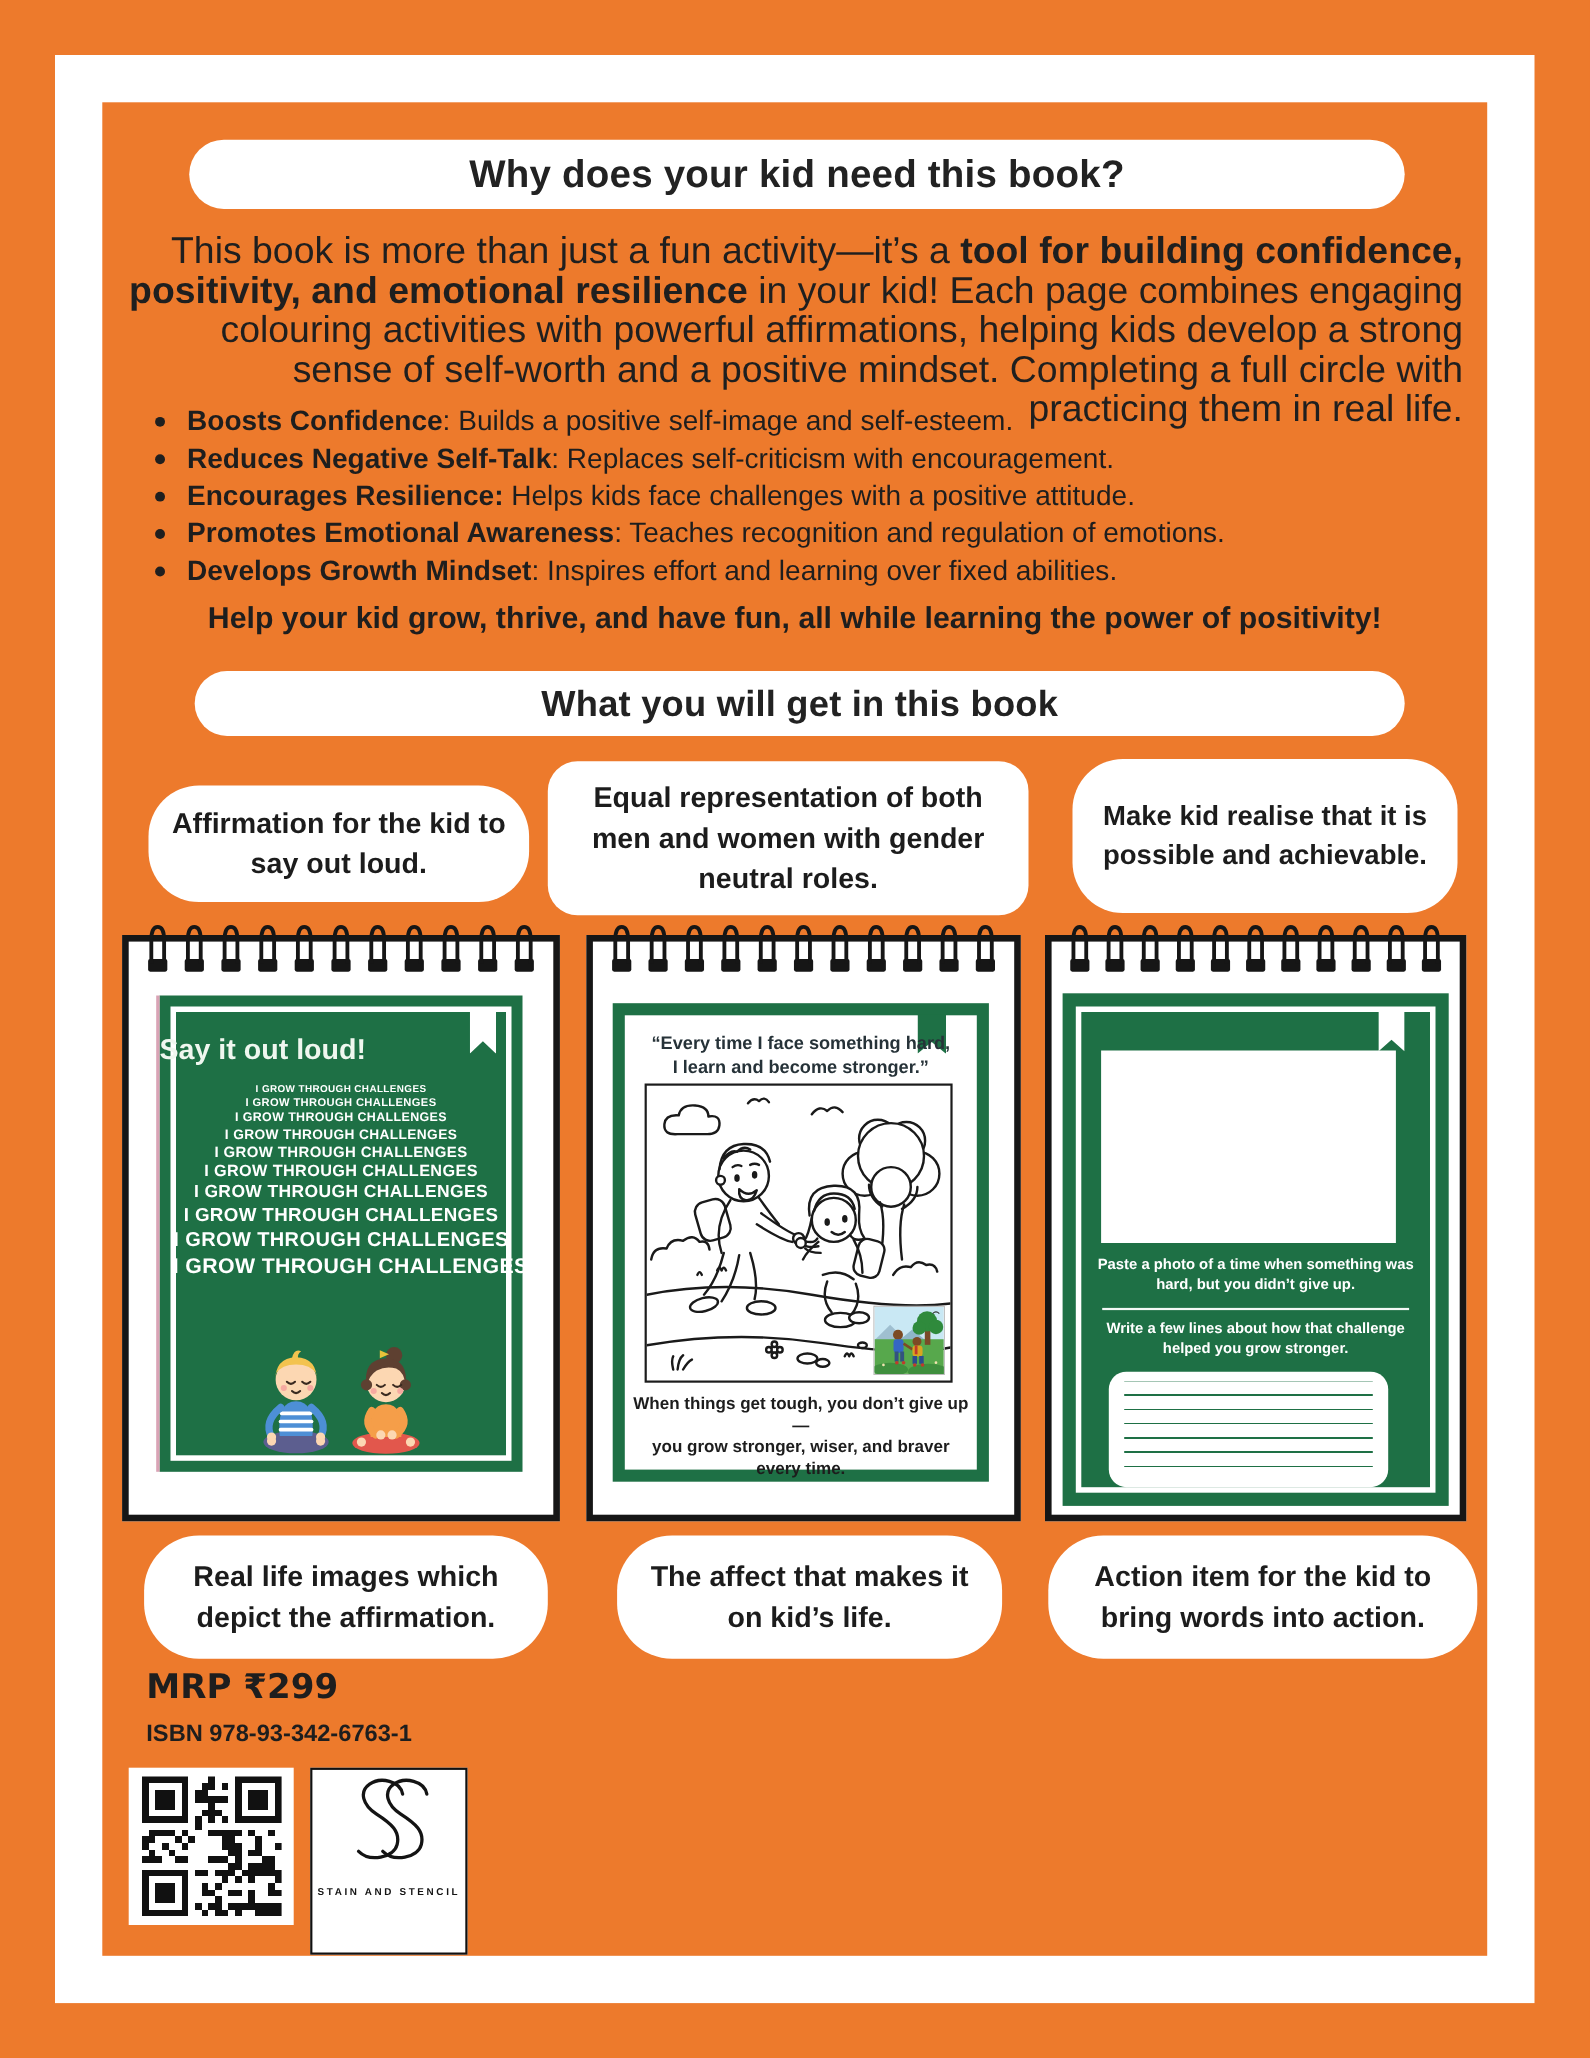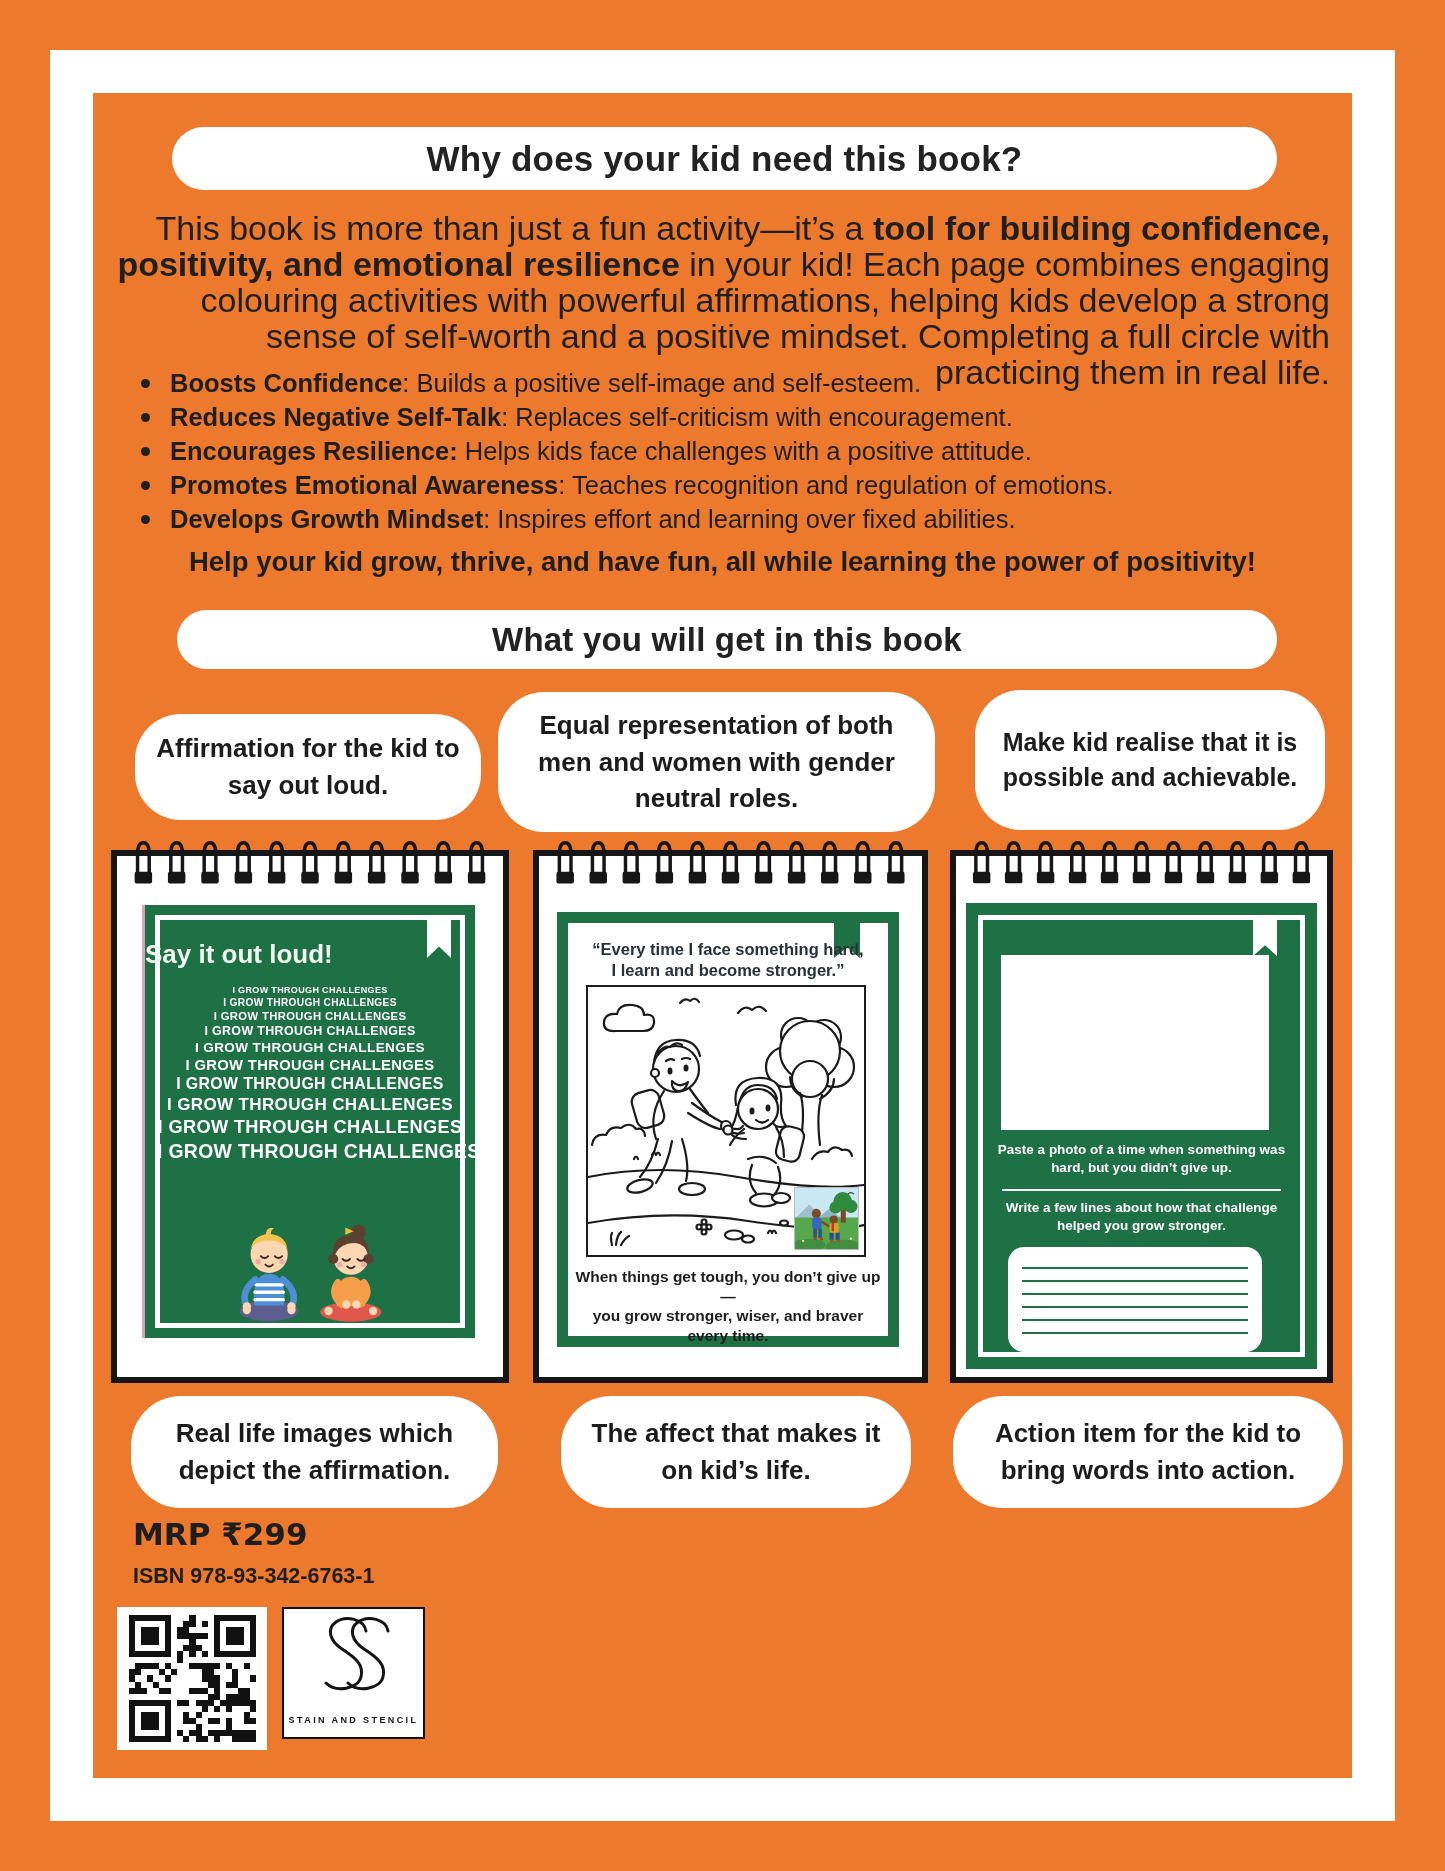--- a/index.html
+++ b/index.html
@@ -53,21 +53,21 @@
   .photo{position:absolute;left:35px;top:52px;width:268px;height:175px;background:#fff;}
   .nb3-cap{position:absolute;left:22px;right:22px;text-align:center;color:#fff;font-weight:bold;font-size:13.5px;line-height:18px;}
   .divider{position:absolute;left:36px;right:36px;height:2px;background:#fff;opacity:.95;}
   .lines-box{position:absolute;left:42px;top:344px;width:254px;height:105px;background:#fff;border-radius:16px;}
   .lines-box .rules{position:absolute;inset:9px 14px;background:repeating-linear-gradient(to bottom,transparent 0 11.5px,var(--green) 11.5px 13px);}
 
   .price{position:absolute;left:133px;top:1516px;font-weight:bold;font-size:31px;font-family:"DejaVu Sans","Liberation Sans",sans-serif;}
   .isbn{position:absolute;left:133px;top:1564px;font-weight:bold;font-size:21.5px;text-align:center;}
 
   .qr-box{position:absolute;left:117px;top:1607px;width:150px;height:143px;background:#fff;display:flex;align-items:center;justify-content:center;}
-  .logo-box{position:absolute;left:282px;top:1607px;width:143px;height:132px;background:#fff;border:2.5px solid #111;box-sizing:border-box;
+  .logo-box{position:absolute;left:282px;top:1607px;width:143px;height:170px;background:#fff;border:2.5px solid #111;box-sizing:border-box;
             display:flex;flex-direction:column;align-items:center;justify-content:flex-start;}
   .logo-name{font-size:9px;font-weight:bold;letter-spacing:2.4px;color:#141414;margin-top:2px;white-space:nowrap;}
 </style>
 </head>
 <body>
 
 <div id="canvas">
   <div class="white-frame"></div>
   <div class="panel"></div>
 
@@ -102,21 +102,21 @@
 
   <div class="cta">Help your kid grow, thrive, and have fun, all while learning the power of positivity!</div>
 
   <div class="pill" style="left:177px;top:610px;width:1100px;height:59px;">
     <span style="font-size:33px;">What you will get in this book</span>
   </div>
 
   <div class="bubble" style="left:135px;top:714px;width:346px;height:106px;">
     <span>Affirmation for the kid to say out loud.</span>
   </div>
-  <div class="bubble" style="left:498px;top:692px;width:437px;height:140px;">
+  <div class="bubble" style="left:498px;top:692px;width:437px;height:140px;border-radius:27px;">
     <span>Equal representation of both men and women with gender neutral roles.</span>
   </div>
   <div class="bubble" style="left:975px;top:690px;width:350px;height:140px;font-size:25px;">
     <span>Make kid realise that it is possible and achievable.</span>
   </div>
 
   <div class="nb" style="left:111px;width:398px;">
     <svg class="spiral" viewBox="0 0 398 48">
         <rect x="18.2" y="32" width="18" height="12" rx="2" fill="#161616"></rect>
         <path d="M 21.2 36 V 14 Q 21.2 2 27.2 2 Q 33.2 2 33.2 14 V 36" fill="none" stroke="#161616" stroke-width="3.6"></path>

